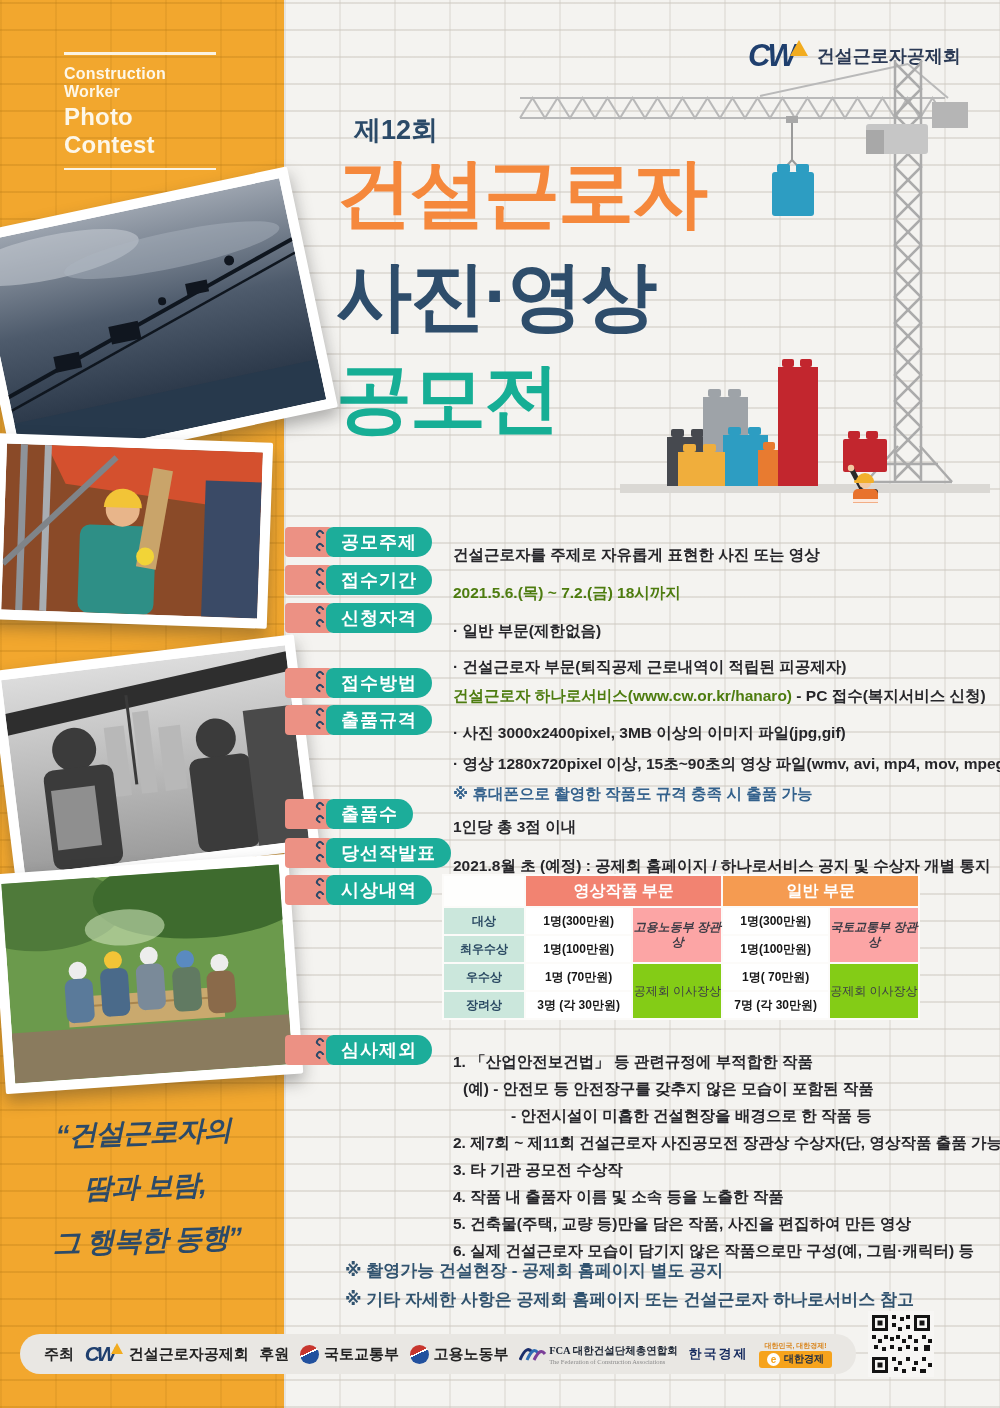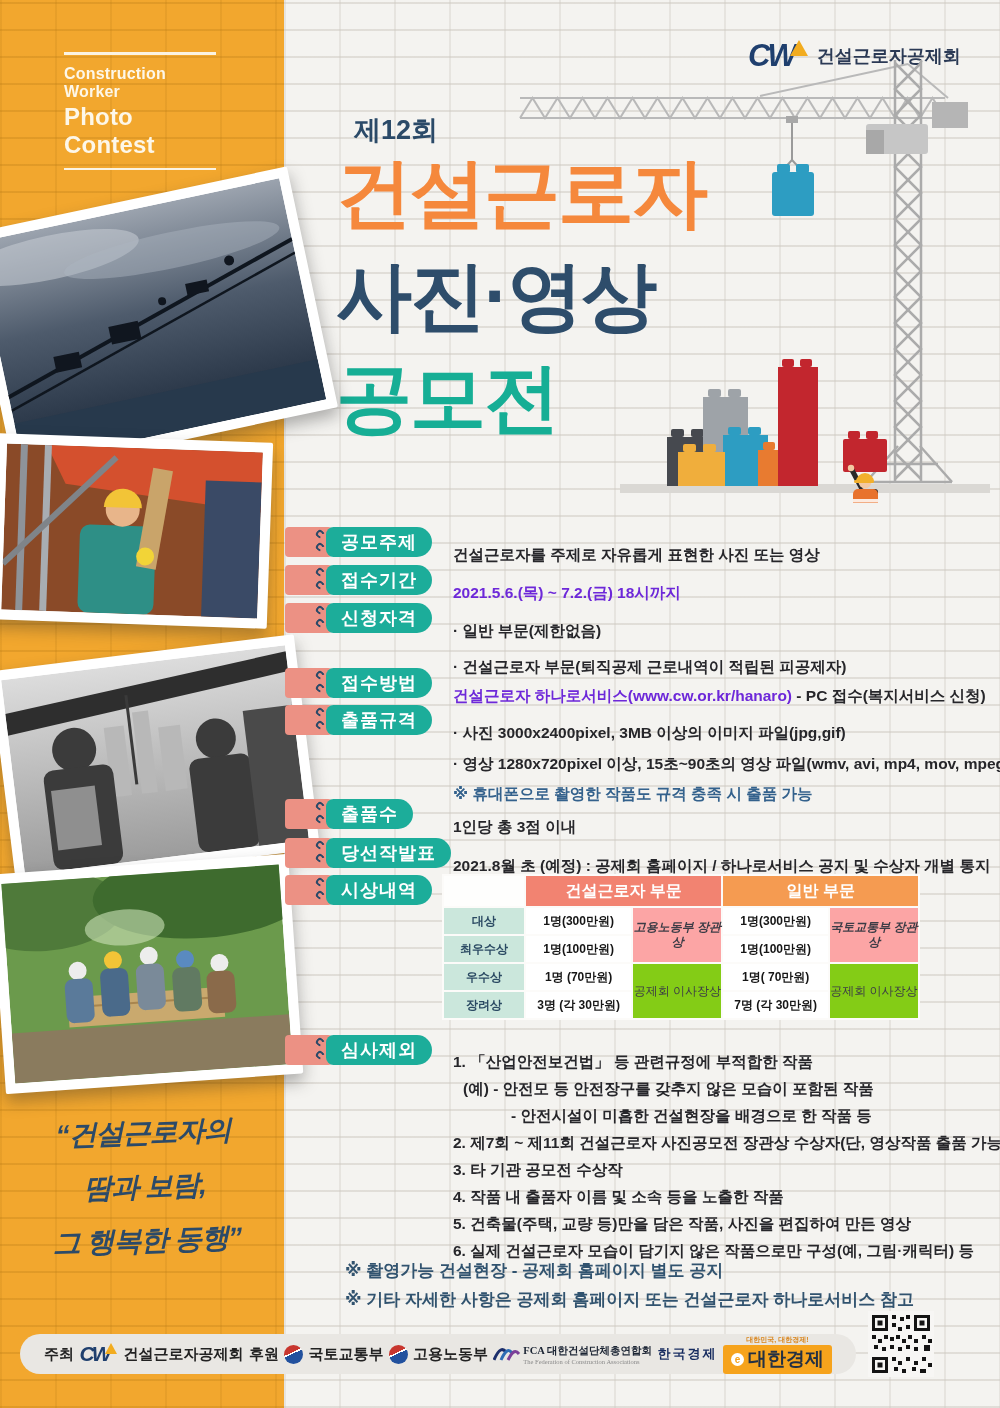--- a/index.html
+++ b/index.html
@@ -56,21 +56,21 @@
   .tab{position:absolute;left:285px;top:0;width:47px;height:30px;background:#EC9184;border-radius:4px;}
   .clink{position:absolute;left:316px;width:8px;height:8px;border:2.5px solid #2B4A68;border-radius:50%;
     border-right-color:transparent;transform:rotate(40deg);}
   .c1{top:3px}.c2{top:16px}
   .pill{position:absolute;left:326px;top:0;height:30px;line-height:30px;min-width:74px;padding:0 15px;
     text-align:center;background:#1CAD9A;color:#fff;font-weight:800;font-size:18px;
     border-radius:8px 16px 16px 8px;letter-spacing:1px;white-space:nowrap;}
   .content{position:absolute;left:453px;top:13px;font-size:15.5px;font-weight:700;color:#26262A;
     line-height:30px;white-space:nowrap;}
   .content .ln{line-height:30px;}
-  .red{color:#6d28d9;}
+  .red{color:#4d7c0f;}
   .bluenote{color:#33618C;}
   .excl .ln{line-height:27px;font-size:15.5px;}
   .ind1{padding-left:10px;}
   .ind2{padding-left:58px;}
   
   .awards{position:absolute;left:442px;top:874px;width:478px;border-collapse:collapse;table-layout:fixed;}
   .awards td,.awards th{border:2px solid #FCFBF9;text-align:center;vertical-align:middle;padding:0;}
   .awards th{height:32px;font-size:16px;font-weight:800;color:#fff;}
   .awards td{height:28px;font-size:12px;}
   .h-corner{background:#FEFEFD;}
@@ -100,21 +100,21 @@
     background:linear-gradient(155deg,#C8362E 40%,#ffffff 40% 46%,#22519E 46%);}
   .f-fca{display:flex;align-items:center;white-space:nowrap;font-family:Liberation Serif, serif;}
   .fca-text .nm{font-size:10.5px;font-weight:800;color:#1B2433;}
   .fca-text .sub{font-size:6.5px;color:#8A8A8A;}
   .f-hk{font-size:13px;font-weight:900;color:#152A5E;letter-spacing:2px;white-space:nowrap;}
   .f-dh{display:flex;flex-direction:column;align-items:center;white-space:nowrap;}
   .f-dh .top{font-size:7px;font-weight:800;color:#D9851C;}
   .f-dh .box{display:flex;align-items:center;gap:4px;background:#F6A31C;border-radius:3px;padding:1.5px 8px;}
   .f-dh .e{width:13px;height:13px;border-radius:50%;background:#fff;color:#F6A31C;font-size:10px;
     font-weight:900;line-height:13px;text-align:center;}
-  .f-dh .nm{font-size:19px;font-weight:800;color:#233044;}
+  .f-dh .nm{font-size:10px;font-weight:800;color:#233044;}
   .qr{position:absolute;left:868px;top:1311px;}
 </style>
 </head>
 <body>
 
 <div class="poster">
   <div class="wall-left"></div>
   <div class="wall-right"></div>
 
   <div class="badge">
@@ -371,21 +371,21 @@
     <colgroup>
         <col style="width:80px">
         <col style="width:105px">
         <col style="width:88px">
         <col style="width:104px">
         <col style="width:88px">
       </colgroup>
     <tbody>
         <tr>
       <th class="h-corner"></th>
-      <th class="h-worker" colspan="2">건설근로자 부문</th>
+      <th class="h-worker" colspan="2">영상작품 부문</th>
       <th class="h-general" colspan="2">일반 부문</th>
     </tr>
     <tr>
       <td class="cell-award">대상</td>
       <td class="cell-count">1명(300만원)</td>
       <td class="cell-prize-pink" rowspan="2">고용노동부 장관상</td>
       <td class="cell-count">1명(300만원)</td>
       <td class="cell-prize-pink" rowspan="2">국토교통부 장관상</td>
     </tr>
     <tr>

